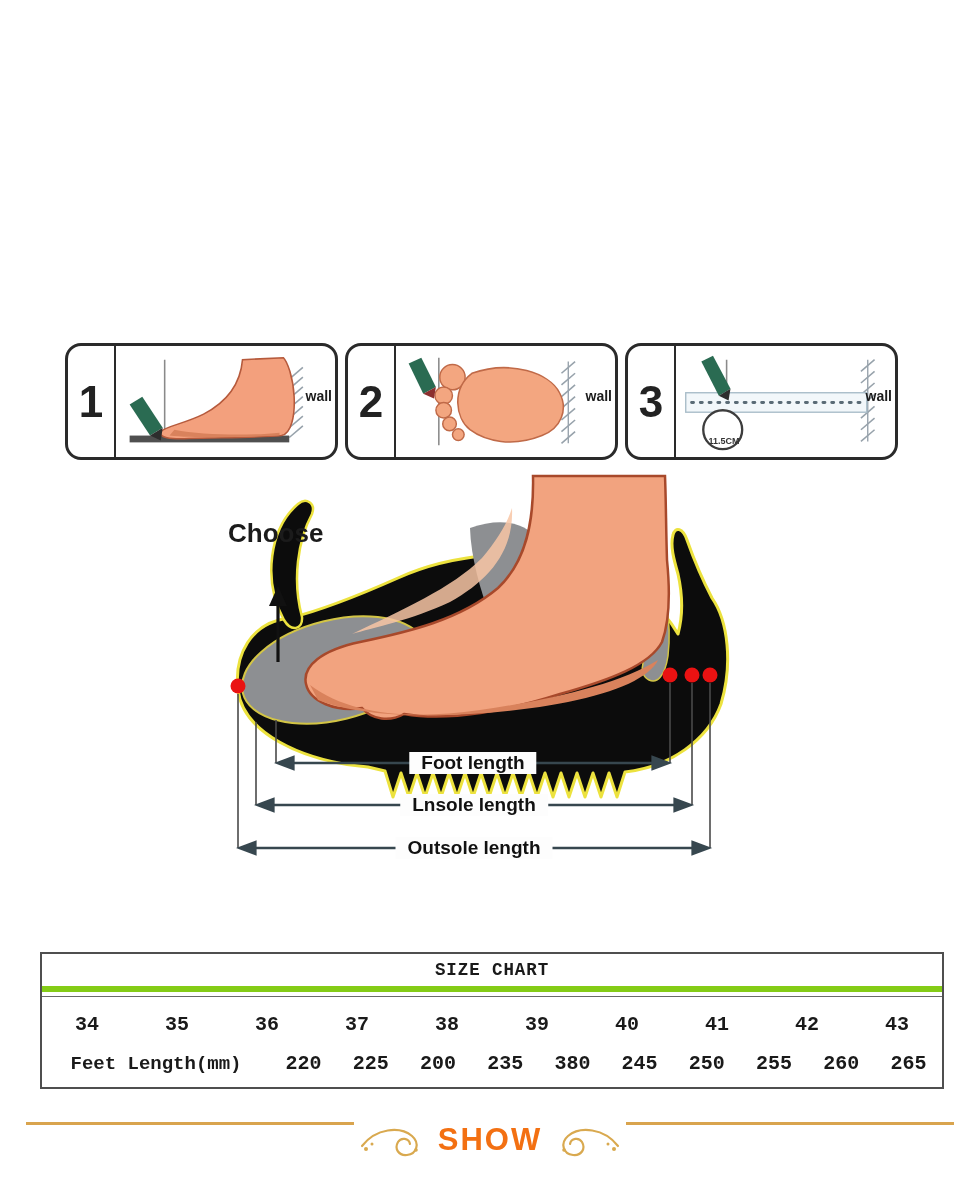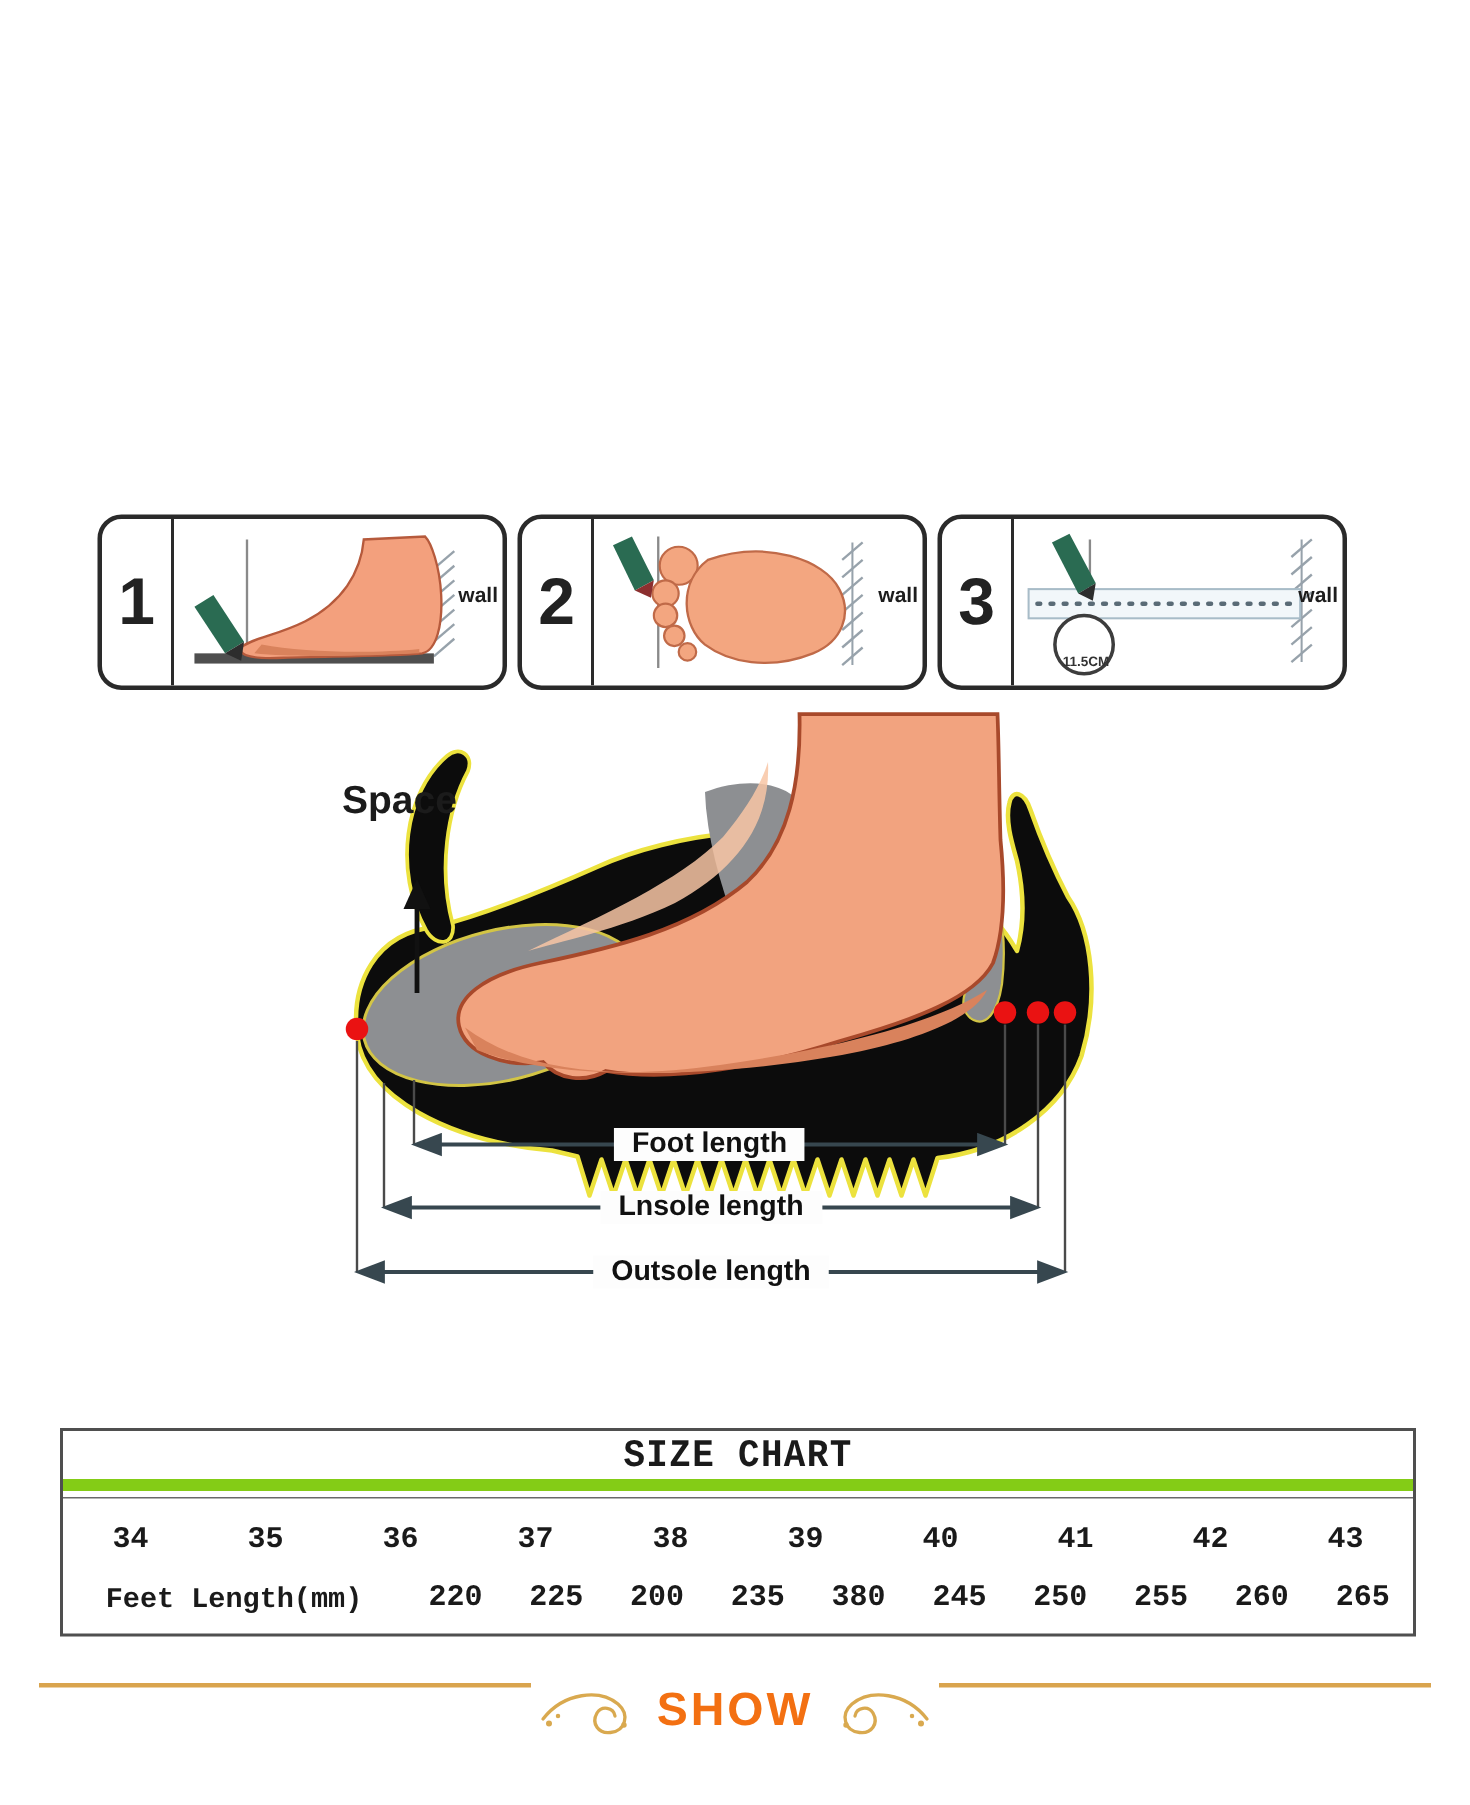--- a/index.html
+++ b/index.html
@@ -29,21 +29,21 @@
   .space-lbl{position:absolute;left:78px;top:48px;font-size:26px;font-weight:bold;color:#1b1b1b;}
   .add-line{position:absolute;left:50px;top:86px;white-space:nowrap;}
   .add-prefix{font-size:21px;font-weight:bold;color:#1b1b1b;}
   .add-value{font-size:29px;font-weight:bold;color:#e01b24;}
   .measure-lbl{position:absolute;transform:translate(-50%,-50%);background:#fdfdfd;
                padding:0 12px;font-size:19px;font-weight:bold;color:#111;white-space:nowrap;}
   
   .tbl{position:absolute;left:40px;top:952px;width:900px;border:2px solid #4f4f4f;
        font-family:"Liberation Mono", monospace;color:#1a1a1a;background:#fff;}
   .tbl-title{height:32px;display:flex;align-items:center;justify-content:center;
-             border-bottom:8px solid #84cc16;font-size:26px;font-weight:bold;
+             border-bottom:6px solid #84cc16;font-size:19px;font-weight:bold;
              letter-spacing:1px;transform-origin:center;}
   .tbl-title span{display:inline-block;transform:scaleX(.92);}
   .tbl-gap{height:4px;border-bottom:1.5px solid #6a6a6a;}
   .tbl-row{display:flex;align-items:center;height:39px;font-weight:bold;font-size:20px;}
   .tbl-row .rl{width:228px;text-align:center;font-size:19px;}
   .tbl-row .rv{flex:1;text-align:center;}
   .tbl-body{padding:8px 0 4px 0;}
   
   .footer{position:absolute;left:0;top:1122px;width:980px;height:60px;display:flex;
           align-items:flex-start;padding:0 26px;box-sizing:border-box;gap:4px;}
@@ -194,21 +194,21 @@
       <g stroke="#37474f" stroke-width="2.6">
         <line x1="129" y1="293" x2="517" y2="293" marker-start="url(#ahL)" marker-end="url(#ahR)"></line>
         <line x1="109" y1="335" x2="539" y2="335" marker-start="url(#ahL)" marker-end="url(#ahR)"></line>
         <line x1="91" y1="378" x2="557" y2="378" marker-start="url(#ahL)" marker-end="url(#ahR)"></line>
       </g>
 
       <line x1="128" y1="192" x2="128" y2="132" stroke="#111" stroke-width="3.2"></line>
       <polygon points="128,116 119,136 137,136" fill="#111"></polygon>
     </svg>
 
-    <span class="space-lbl">Space</span>
+    <span class="space-lbl">Choose</span>
 
     <span class="measure-lbl" style="left:323px;top:293px;">Foot length</span>
     <span class="measure-lbl" style="left:324px;top:335px;">Lnsole length</span>
     <span class="measure-lbl" style="left:324px;top:378px;">Outsole length</span>
   </div>
 
   <div class="tbl">
     <div class="tbl-title">
       <span>SIZE CHART</span>
     </div>

